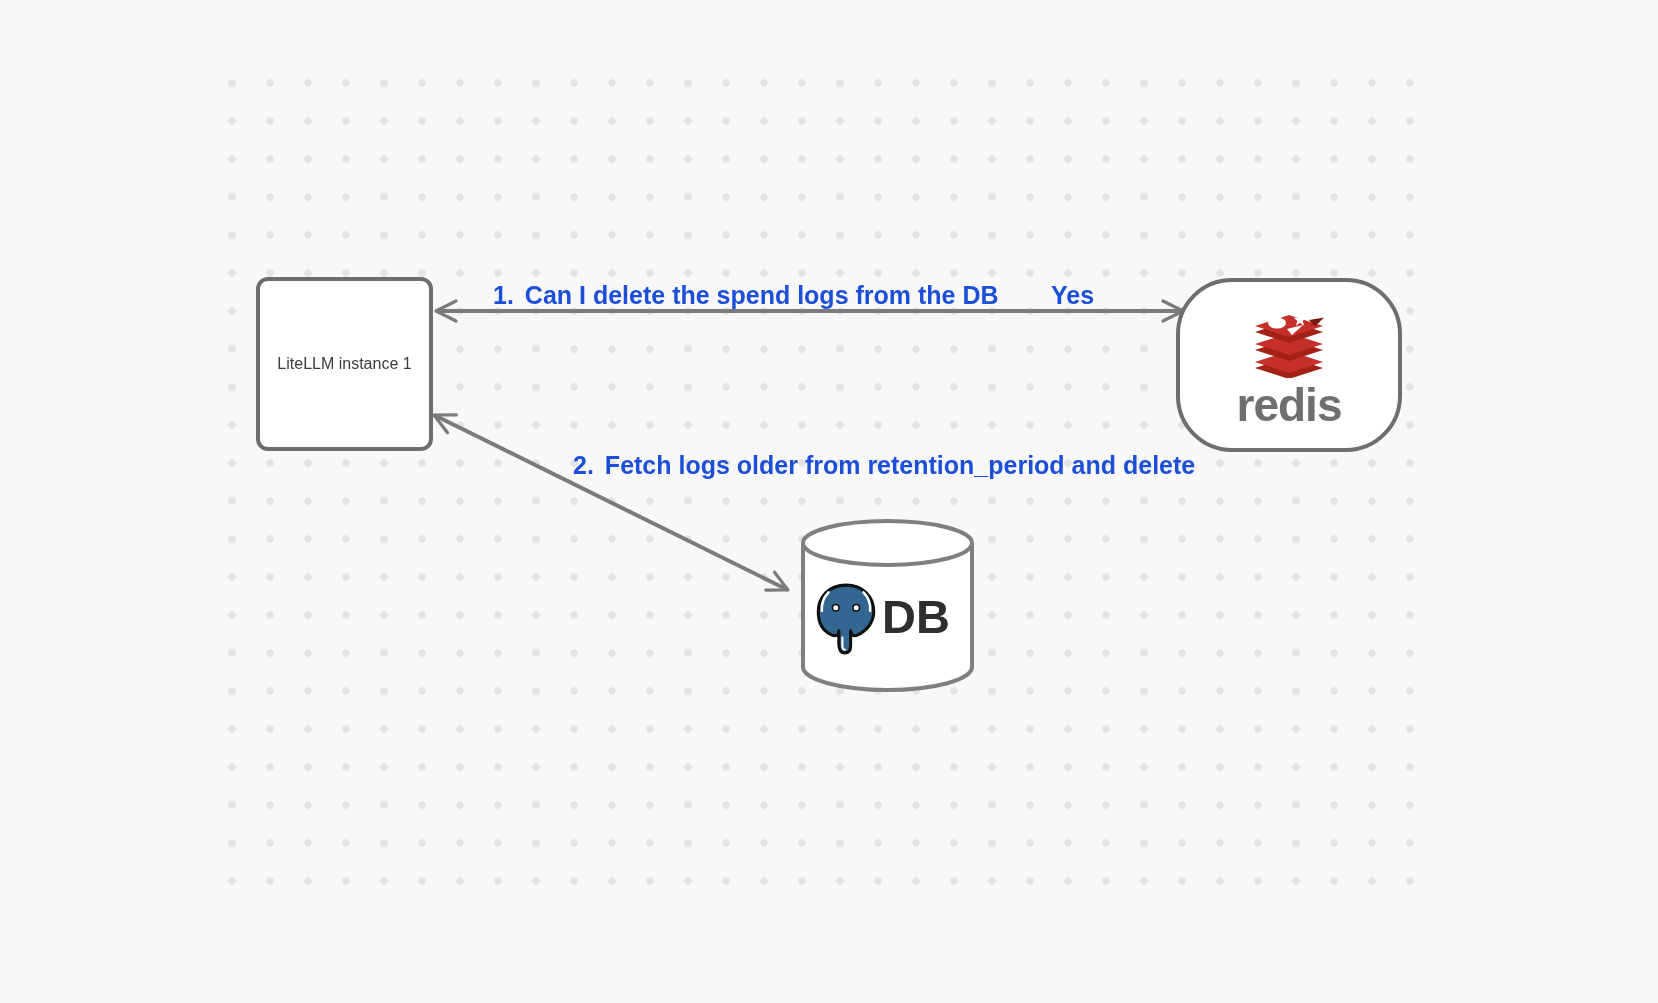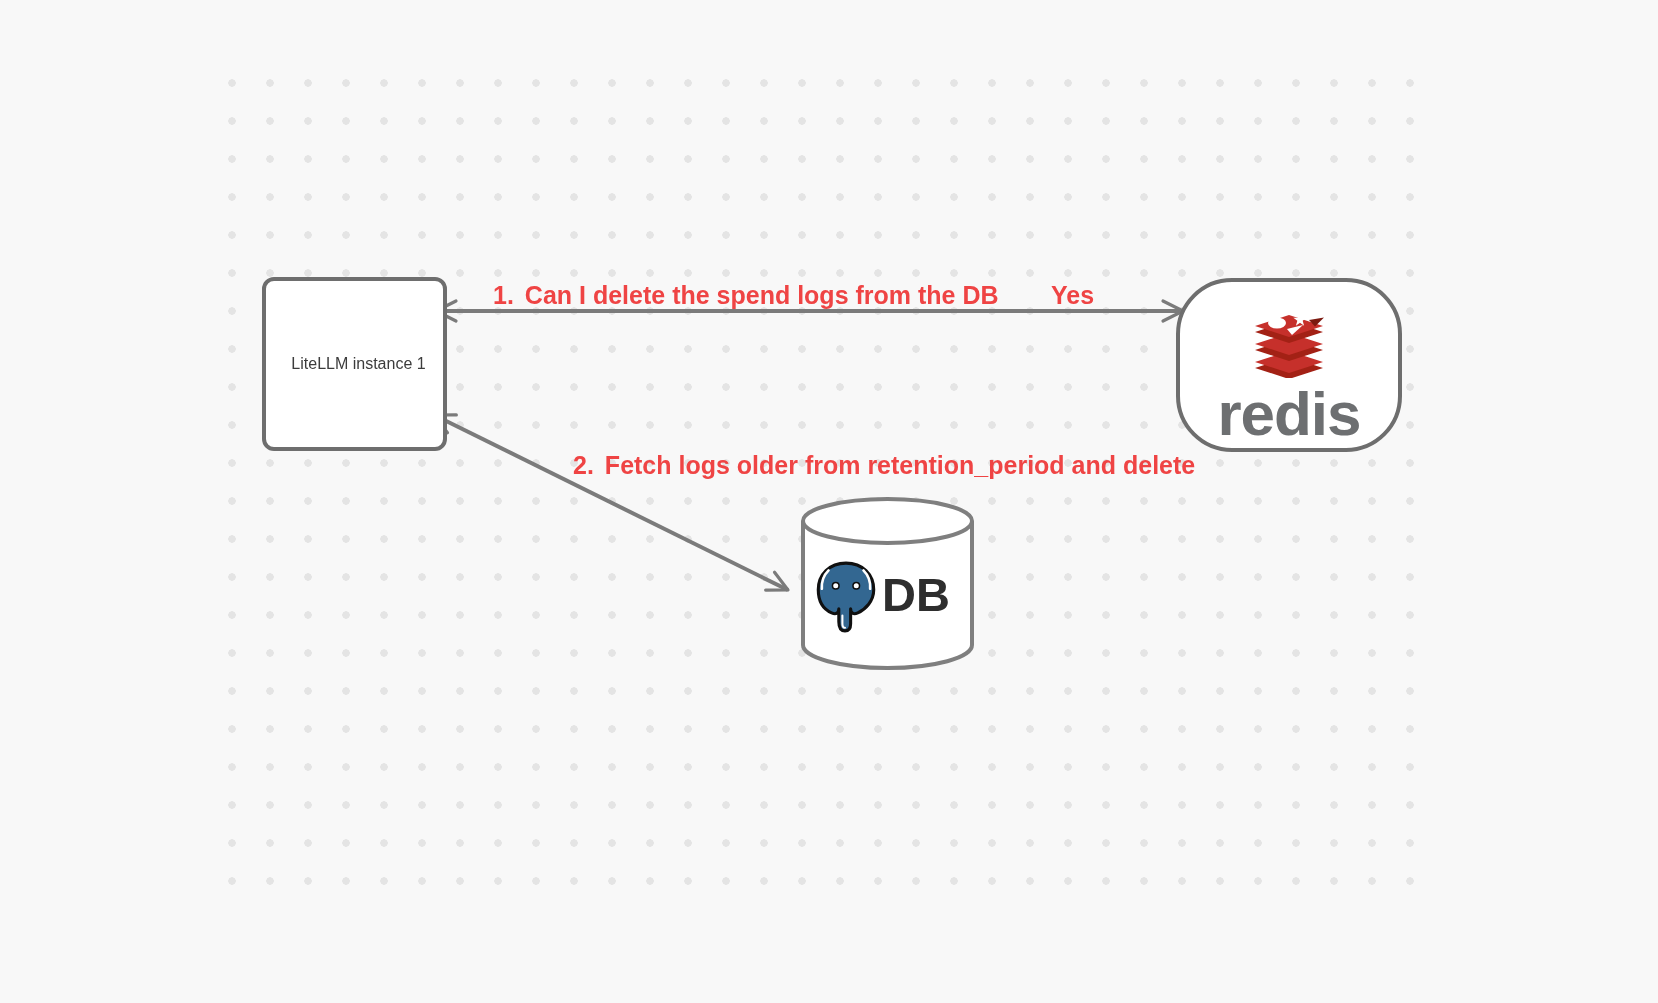--- a/index.html
+++ b/index.html
@@ -20,49 +20,49 @@
 
   .node-box{
     position:absolute;
     width:169px;height:166px;
     background:#ffffff;
     border:4px solid #6e6e6e;
     border-radius:12px;
     display:flex;align-items:center;justify-content:center;
     font-size:16px;color:#3c3c3c;
   }
-  .box1{left:262px;top:277px;padding-left:8px;}
+  .box1{left:256px;top:277px;}
   .box2{left:255px;top:517px;}
   .box3{left:257px;top:757px;}
 
   .redis-node{
     position:absolute;left:1176px;top:278px;
     width:218px;height:166px;
     background:#ffffff;
     border:4px solid #6e6e6e;
     border-radius:56px;
   }
   .redis-icon{position:absolute;left:67px;top:30px;}
   .redis-wordmark{
     position:absolute;left:0;top:96px;width:100%;
     text-align:center;
-    font-size:62px;font-weight:700;color:#6d6f71;letter-spacing:-1px;
+    font-size:46px;font-weight:700;color:#6d6f71;letter-spacing:-1px;
   }
 
-  .db-node{position:absolute;left:800px;top:495px;width:175px;height:177px;}
+  .db-node{position:absolute;left:800px;top:517px;width:175px;height:177px;}
   .db-cylinder{position:absolute;left:0;top:0;}
   .postgres-icon{position:absolute;left:10px;top:64px;}
   .db-text{
     position:absolute;left:82px;top:72px;
     font-size:47px;font-weight:600;color:#2e2e2e;
   }
 
   .edge-label{
     position:absolute;
-    font-size:25px;font-weight:700;color:#ef4444;
+    font-size:25px;font-weight:700;color:#1d4ed8;
     white-space:nowrap;
   }
   .edge-label .label-order{margin-right:11px;}
   .edge-label-1{left:493px;top:281px;}
   .edge-label-yes{left:1023px;top:281px;margin-left:28px;}
   .edge-label-2{left:573px;top:451px;}
 </style>
 </head>
 <body>
 

